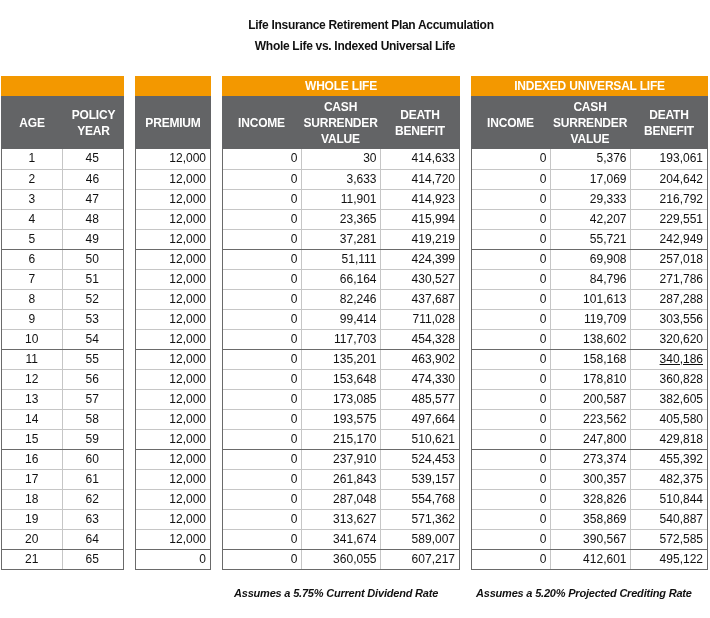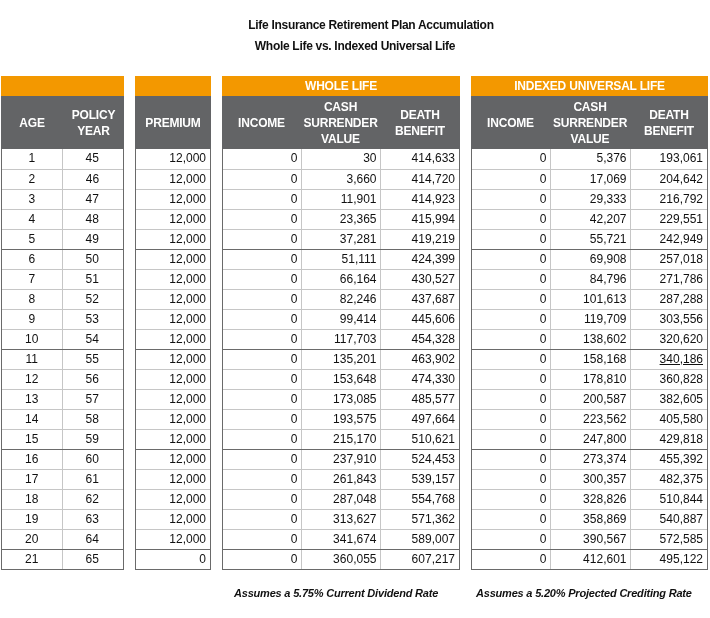--- a/index.html
+++ b/index.html
@@ -280,21 +280,21 @@
 BENEFIT</div>
   </div>
   <div class="body">
       <div class="row">
         <div class="cell right" style="width: 77.5px;">0</div>
         <div class="cell right" style="width: 79px;">30</div>
         <div class="cell right" style="width: 78.5px;">414,633</div>
       </div>
       <div class="row">
         <div class="cell right" style="width: 77.5px;">0</div>
-        <div class="cell right" style="width: 79px;">3,660</div>
+        <div class="cell right" style="width: 79px;">3,633</div>
         <div class="cell right" style="width: 78.5px;">414,720</div>
       </div>
       <div class="row">
         <div class="cell right" style="width: 77.5px;">0</div>
         <div class="cell right" style="width: 79px;">11,901</div>
         <div class="cell right" style="width: 78.5px;">414,923</div>
       </div>
       <div class="row">
         <div class="cell right" style="width: 77.5px;">0</div>
         <div class="cell right" style="width: 79px;">23,365</div>
@@ -316,21 +316,21 @@
         <div class="cell right" style="width: 78.5px;">430,527</div>
       </div>
       <div class="row">
         <div class="cell right" style="width: 77.5px;">0</div>
         <div class="cell right" style="width: 79px;">82,246</div>
         <div class="cell right" style="width: 78.5px;">437,687</div>
       </div>
       <div class="row">
         <div class="cell right" style="width: 77.5px;">0</div>
         <div class="cell right" style="width: 79px;">99,414</div>
-        <div class="cell right" style="width: 78.5px;">445,606</div>
+        <div class="cell right" style="width: 78.5px;">711,028</div>
       </div>
       <div class="row">
         <div class="cell right" style="width: 77.5px;">0</div>
         <div class="cell right" style="width: 79px;">117,703</div>
         <div class="cell right" style="width: 78.5px;">454,328</div>
       </div>
       <div class="row group-start">
         <div class="cell right" style="width: 77.5px;">0</div>
         <div class="cell right" style="width: 79px;">135,201</div>
         <div class="cell right" style="width: 78.5px;">463,902</div>

